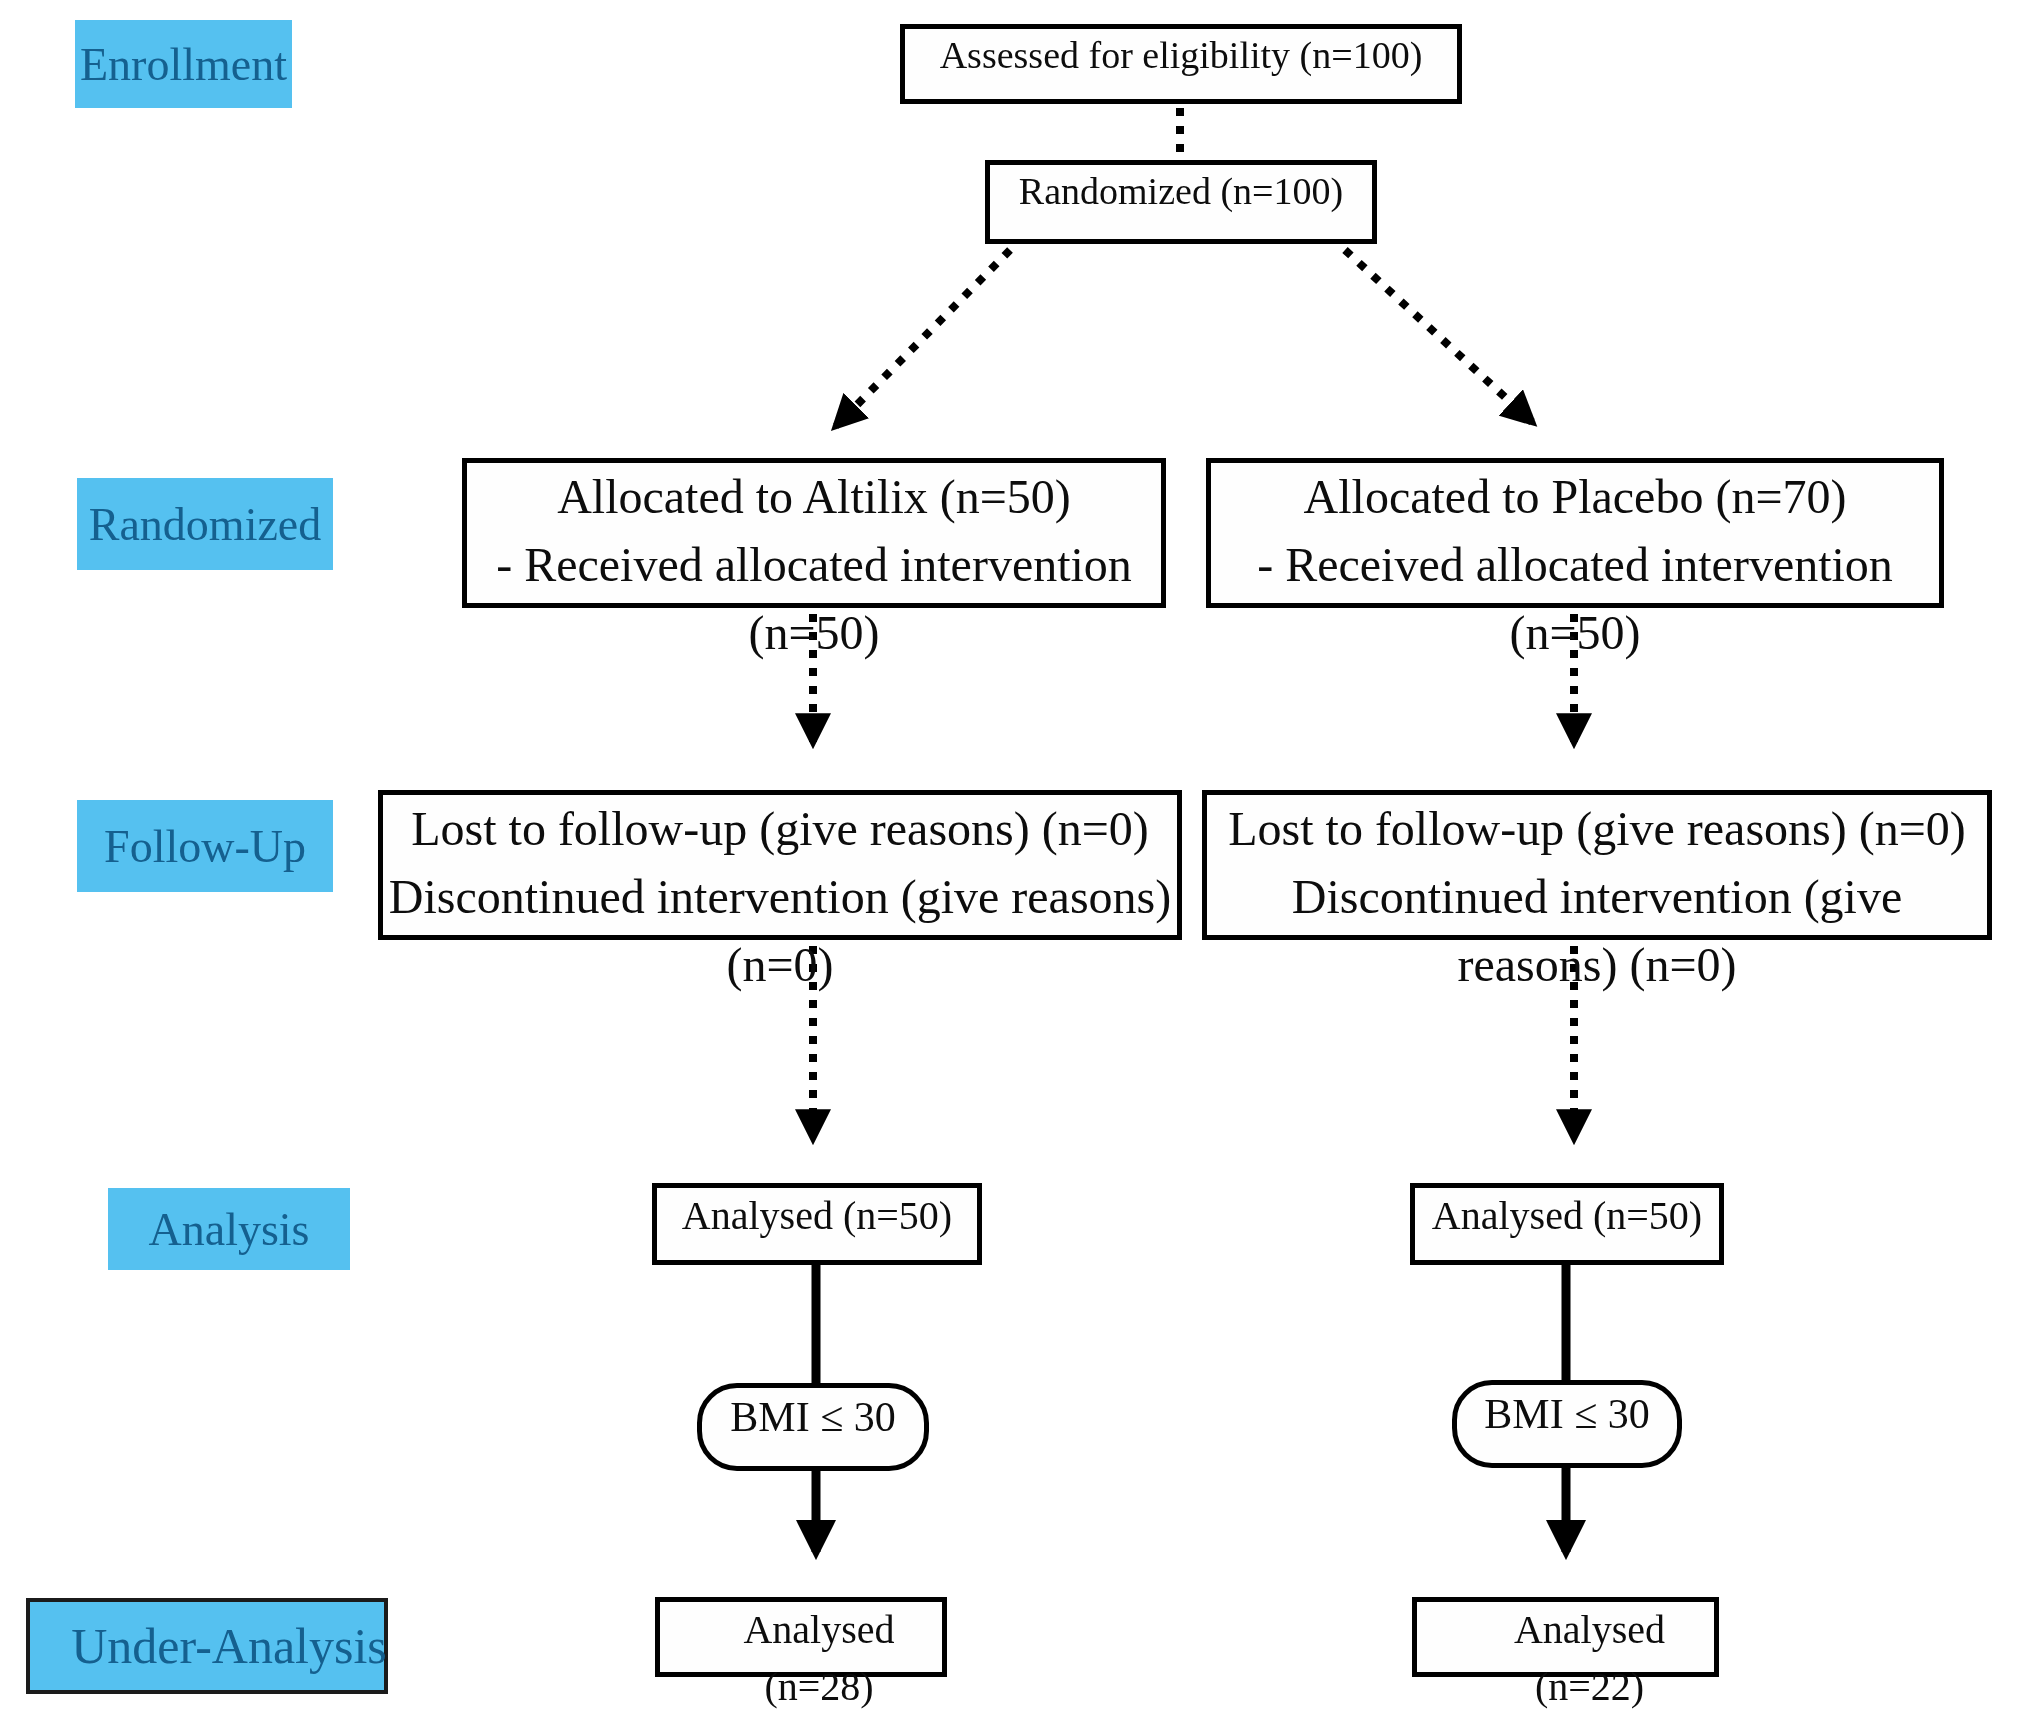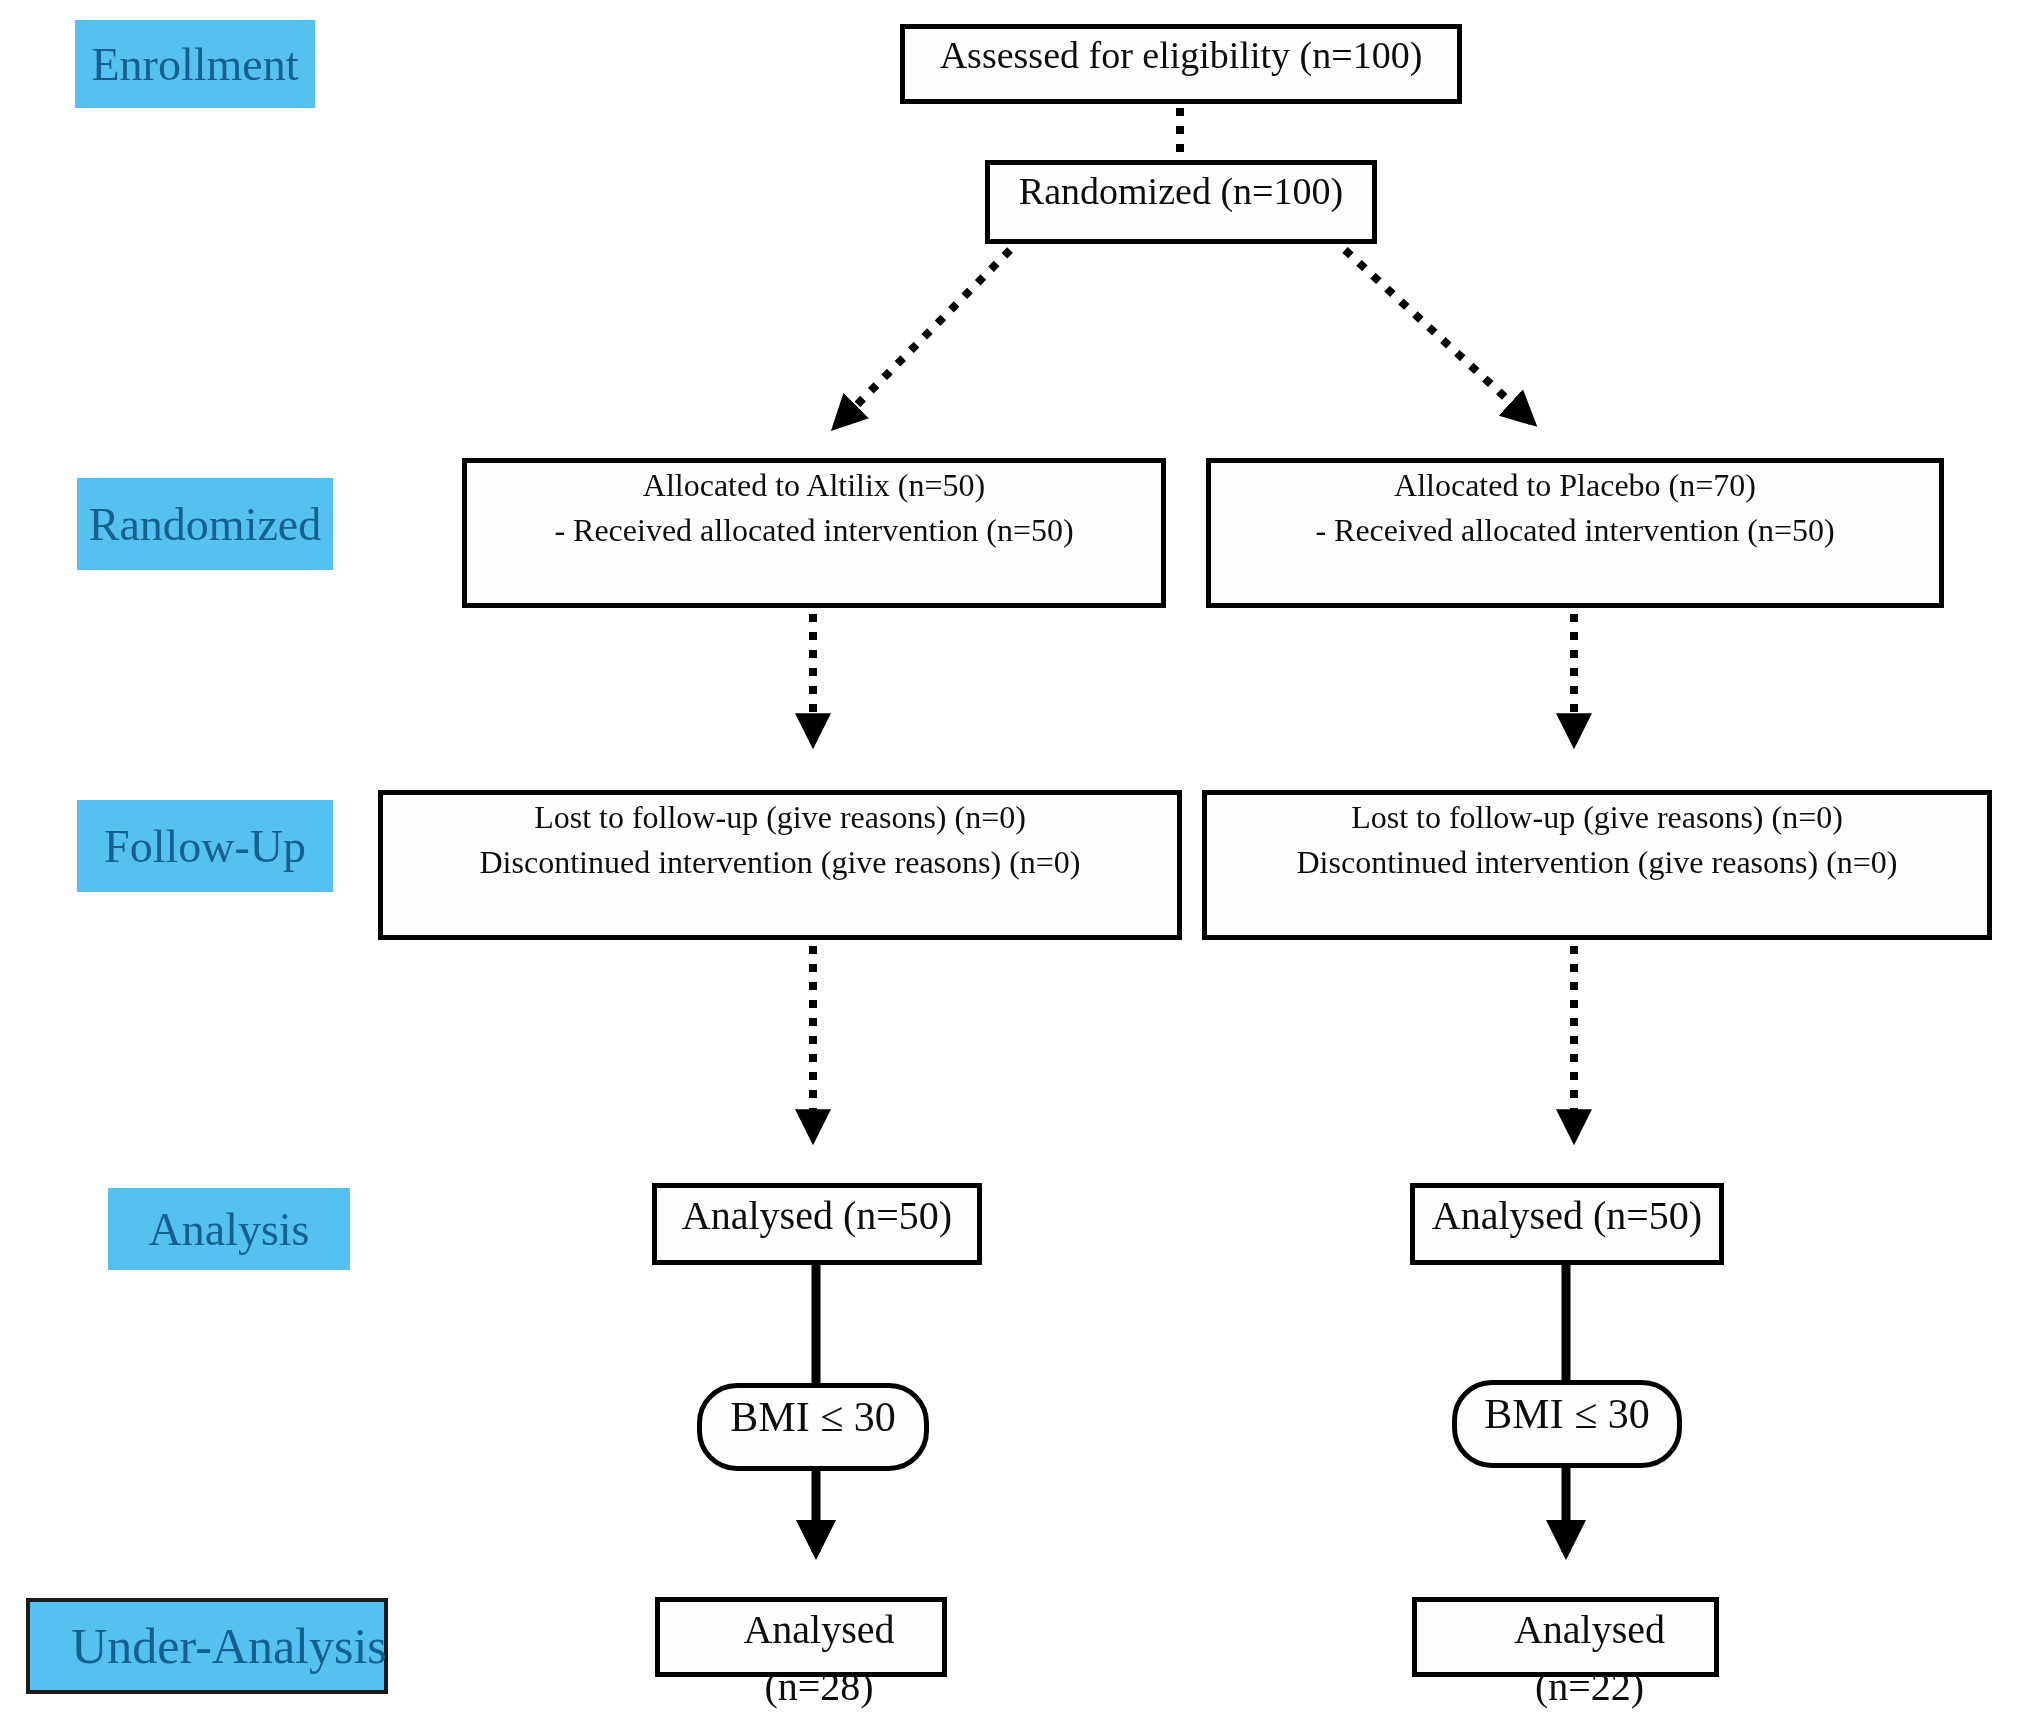--- a/index.html
+++ b/index.html
@@ -36,21 +36,21 @@
     display: flex;
     flex-direction: column;
     align-items: center;
     justify-content: flex-start;
     text-align: center;
     color: #0d0d0d;
     line-height: 1.42;
   }
   .fbox.rounded { border-radius: 40px; }
   .f38 { font-size: 38px; }
-  .f36 { font-size: 32px; }
+  .f36 { font-size: 48px; }
   .f40 { font-size: 40px; }
   .f42 { font-size: 42px; }
   .f46 { font-size: 46px; }
   .f50 { font-size: 50px; padding-left: 44px; }
 </style>
 </head>
 <body>
 
 <div class="canvas">
 
@@ -72,21 +72,21 @@
     <line x1="813" y1="946" x2="813" y2="1138" stroke="#000" stroke-width="8" stroke-dasharray="8 10" marker-end="url(#ah)"></line>
     <line x1="1574" y1="946" x2="1574" y2="1138" stroke="#000" stroke-width="8" stroke-dasharray="8 10" marker-end="url(#ah)"></line>
 
     <line x1="816" y1="1263" x2="816" y2="1386" stroke="#000" stroke-width="9"></line>
     <line x1="1566" y1="1263" x2="1566" y2="1384" stroke="#000" stroke-width="9"></line>
 
     <line x1="816" y1="1469" x2="816" y2="1552" stroke="#000" stroke-width="9" marker-end="url(#ah)"></line>
     <line x1="1566" y1="1466" x2="1566" y2="1552" stroke="#000" stroke-width="9" marker-end="url(#ah)"></line>
   </svg>
 
-  <div class="stage f46" style="left:75px; top:20px; width:240px; height:88px;">Enrollment</div>
+  <div class="stage f46" style="left:75px; top:20px; width:217px; height:88px;">Enrollment</div>
   <div class="stage f46" style="left:77px; top:478px; width:256px; height:92px;">Randomized</div>
   <div class="stage f46" style="left:77px; top:800px; width:256px; height:92px;">Follow-Up</div>
   <div class="stage f46" style="left:108px; top:1188px; width:242px; height:82px;">Analysis</div>
   <div class="stage bordered f50" style="left:26px; top:1598px; width:362px; height:96px;">Under-Analysis</div>
 
   <div class="fbox f38" style="left:900px; top:24px; width:562px; height:80px;">
     <span>Assessed for eligibility (n=100)</span>
   </div>
   <div class="fbox f38" style="left:985px; top:160px; width:392px; height:84px;">
     <span>Randomized (n=100)</span>

